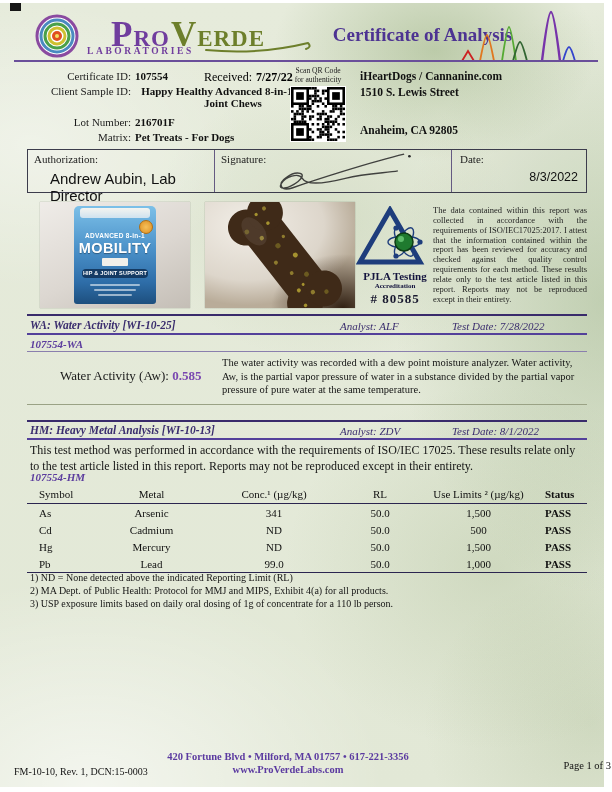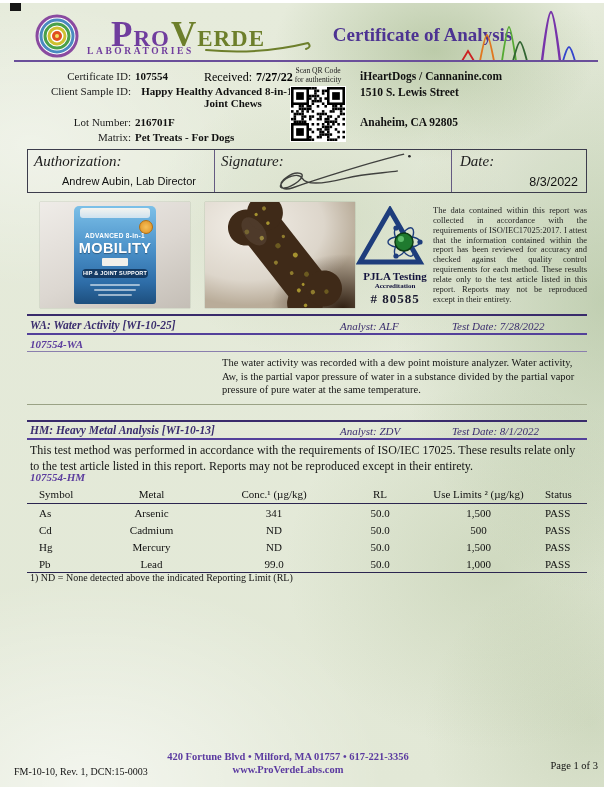--- a/index.html
+++ b/index.html
@@ -37,29 +37,29 @@
   .ilabel { position:absolute; left:27px; width:104px; text-align:right; font-size:11px; color:#1c1c1c; }
   .ival { position:absolute; left:135px; font-size:11px; font-weight:bold; color:#111; }
   .sample-val { width:196px; text-align:center; }
   .received-row { position:absolute; left:204px; top:70px; font-size:12px; white-space:nowrap; }
   .received-row b { margin-left:4px; }
   .qr-block { position:absolute; left:287px; top:67px; width:62px; text-align:center; }
   .qr-caption { font-size:7.6px; line-height:1.15; color:#222; }
   .qr-frame { margin:2px auto 0; width:56px; height:56px; background:#fff; padding:1px; }
   .client-block { position:absolute; left:360px; top:70px; font-size:11.5px; font-weight:bold; color:#111; }
   .client-block .line { margin-bottom:4px; }
-  .client-city { margin-top:18px; }
+  .client-city { margin-top:26px; }
 
   
   .auth-box { position:absolute; left:27px; top:149px; width:560px; height:44px; border:1.2px solid #3c3c4c; display:flex; background:rgba(255,255,255,0.06); }
   .auth-col1 { width:186px; padding:3px 6px; }
   .auth-col2 { width:237px; padding:3px 6px; border-left:1px solid #655a82; position:relative; }
   .auth-col3 { flex:1; padding:3px 8px; border-left:1px solid #655a82; display:flex; flex-direction:column; }
-  .box-label { font-size:15px; color:#1c1c1c;font-style:italic; }
-  .auth-name { margin:5px 0 0 16px; font-family:"Liberation Sans", sans-serif; font-size:11px; color:#111;text-align:center; }
+  .box-label { font-size:11px; color:#1c1c1c; }
+  .auth-name { margin:5px 0 0 16px; font-family:"Liberation Sans", sans-serif; font-size:15px; color:#111; }
   .sig-svg { position:absolute; left:28px; top:1px; }
   .date-val { margin-top:5px; text-align:right; font-family:"Liberation Sans", sans-serif; font-size:12.5px; color:#111; }
 
   
   .photo { position:absolute; top:202px; width:150px; height:106px; box-shadow:0 0 1px rgba(0,0,0,.4); }
   .photo-bag { left:40px; background:linear-gradient(155deg,#efece8 0%,#dcd7d1 55%,#c4beb6 100%); }
   .bag { position:absolute; left:34px; top:4px; width:82px; height:98px; border-radius:5px 5px 3px 3px;
          background:linear-gradient(#7cc0e8 0%, #4a90c8 45%, #2e6da8 78%, #1d4f7e 100%); text-align:center; }
   .bag-top { position:absolute; left:6px; top:2px; right:6px; height:10px; border-radius:3px; background:linear-gradient(#f4f4f0,#cfe2ef); }
   .bag-badge { position:absolute; right:3px; top:14px; width:14px; height:14px; border-radius:50%; background:radial-gradient(#f6c05a,#dd8f22); border:1px solid #b36f12; }
@@ -94,30 +94,30 @@
 
   
   .hm-table { position:absolute; left:27px; top:487px; width:560px; border-collapse:collapse; table-layout:fixed; font-size:11px; color:#111; }
   .hm-table th { font-weight:normal; padding:1px 0 3px; border-bottom:1.7px solid #2b2550; text-align:center; }
   .hm-table td { padding:3px 0 2px; text-align:center; }
   .hm-table .c-sym { text-align:left; padding-left:12px; width:72px; }
   .hm-table .c-metal { width:105px; }
   .hm-table .c-conc { width:140px; }
   .hm-table .c-rl { width:72px; }
   .hm-table .c-lim { width:125px; }
-  .hm-table .c-status { text-align:left; padding-left:4px; width:46px; }
+  .hm-table .c-status { text-align:left; padding-left:4px; width:46px;font-weight:bold; }
   .hm-table tbody tr:last-child td { border-bottom:1.7px solid #2b2550; }
 
   .footnotes { position:absolute; left:30px; top:571px; font-size:10px; line-height:1.32; color:#151515; }
 
   
   .footer-center { position:absolute; left:0; top:751px; width:576px; text-align:center; font-size:10.5px; font-weight:bold; color:#5b3aa0; }
   .footer-center .url { margin-top:2px; }
   .footer-left { position:absolute; left:14px; top:766px; font-size:10px; color:#111; }
-  .footer-right { position:absolute; right:14px; top:760px; font-size:10.5px; color:#111; }
+  .footer-right { position:absolute; right:1px; top:760px; font-size:10.5px; color:#111; }
 </style>
 </head>
 <body>
 
 <div class="page">
   <div class="watermark"></div>
   <div class="scan-mark"></div>
 
   <svg class="logo-icon" width="46" height="46" viewBox="0 0 46 46">
     <circle cx="23" cy="23" r="21" fill="#ffffff"></circle>
@@ -399,20 +399,24 @@
 
   <div class="attestation">The data contained within this report was collected in accordance with the requirements of ISO/IEC17025:2017.  I attest that the information contained within the report has been reviewed for accuracy and checked against the quality control requirements for each method.  These results relate only to the test article listed in this report.  Reports may not be reproduced except in their entirety.</div>
 
   <div class="rule rule-thick" style="top:314px"></div>
   <div class="sec-title" style="top:319px">WA: Water Activity [WI-10-25]</div>
   <div class="sec-meta" style="left:340px; top:320px">Analyst: ALF</div>
   <div class="sec-meta" style="left:452px; top:320px">Test Date: 7/28/2022</div>
   <div class="rule rule-med" style="top:333px"></div>
   <div class="sample-id" style="top:338px">107554-WA</div>
   <div class="rule rule-thin-purple" style="top:351px"></div>
+  <div class="wa-result">
+    <span>Water Activity (Aw):</span>
+    <b>0.585</b>
+  </div>
   <div class="wa-desc">The water activity was recorded with a dew point moisture analyzer.  Water activity, Aw, is the partial vapor pressure of water in a substance divided by the partial vapor pressure of pure water at the same temperature.</div>
   <div class="rule rule-thin-gray" style="top:404px"></div>
 
   <div class="rule rule-thick" style="top:420px"></div>
   <div class="sec-title" style="top:424px">HM: Heavy Metal Analysis [WI-10-13]</div>
   <div class="sec-meta" style="left:340px; top:425px">Analyst: ZDV</div>
   <div class="sec-meta" style="left:452px; top:425px">Test Date: 8/1/2022</div>
   <div class="rule rule-med" style="top:438px"></div>
   <div class="hm-note">This test method was performed in accordance with the requirements of ISO/IEC 17025. These results relate only to the test article listed in this report.  Reports may not be reproduced except in their entirety.</div>
   <div class="sample-id" style="top:471px">107554-HM</div>
@@ -459,20 +463,22 @@
         <td>99.0</td>
         <td>50.0</td>
         <td>1,000</td>
         <td class="c-status">PASS</td>
       </tr>
     </tbody>
   </table>
 
   <div class="footnotes">
     <div>1) ND = None detected above the indicated Reporting Limit (RL)</div>
+    <div>2) MA Dept. of Public Health: Protocol for MMJ and MIPS, Exhibit 4(a) for all products.</div>
+    <div>3) USP exposure limits based on daily oral dosing of 1g of concentrate for a 110 lb person.</div>
   </div>
 
   <div class="footer-center">
     <div>420 Fortune Blvd • Milford, MA 01757 • 617-221-3356</div>
     <div class="url">www.ProVerdeLabs.com</div>
   </div>
   <div class="footer-left">FM-10-10, Rev. 1, DCN:15-0003</div>
   <div class="footer-right">Page 1 of 3</div>
 </div>
 

